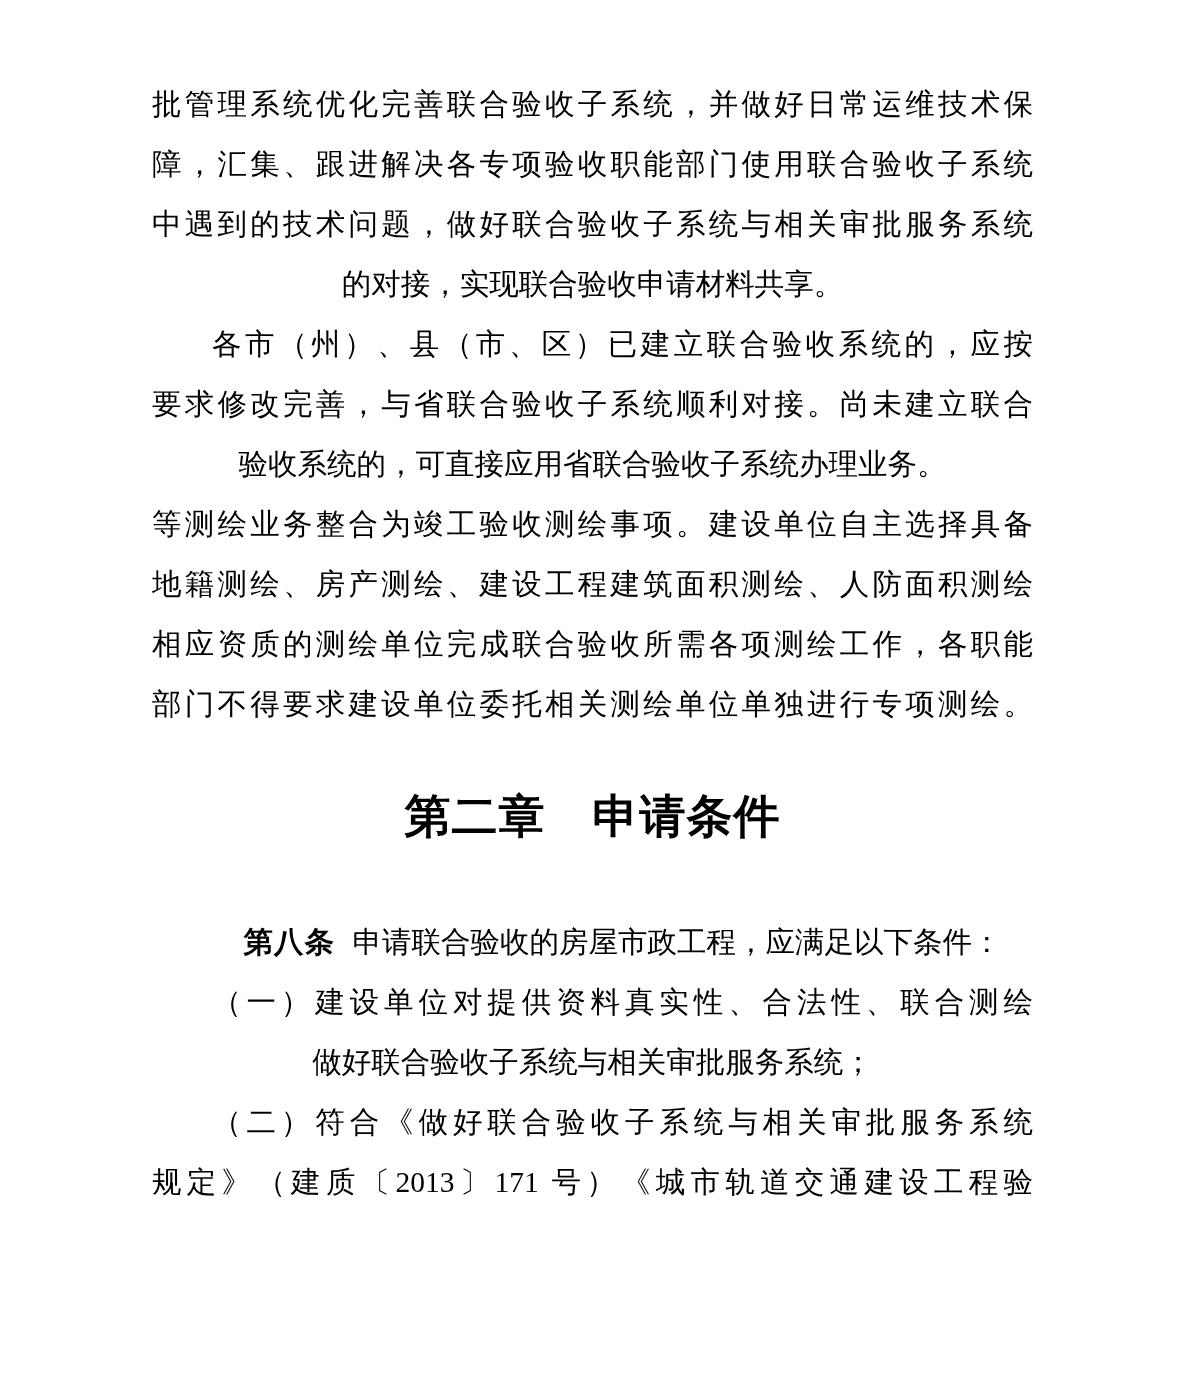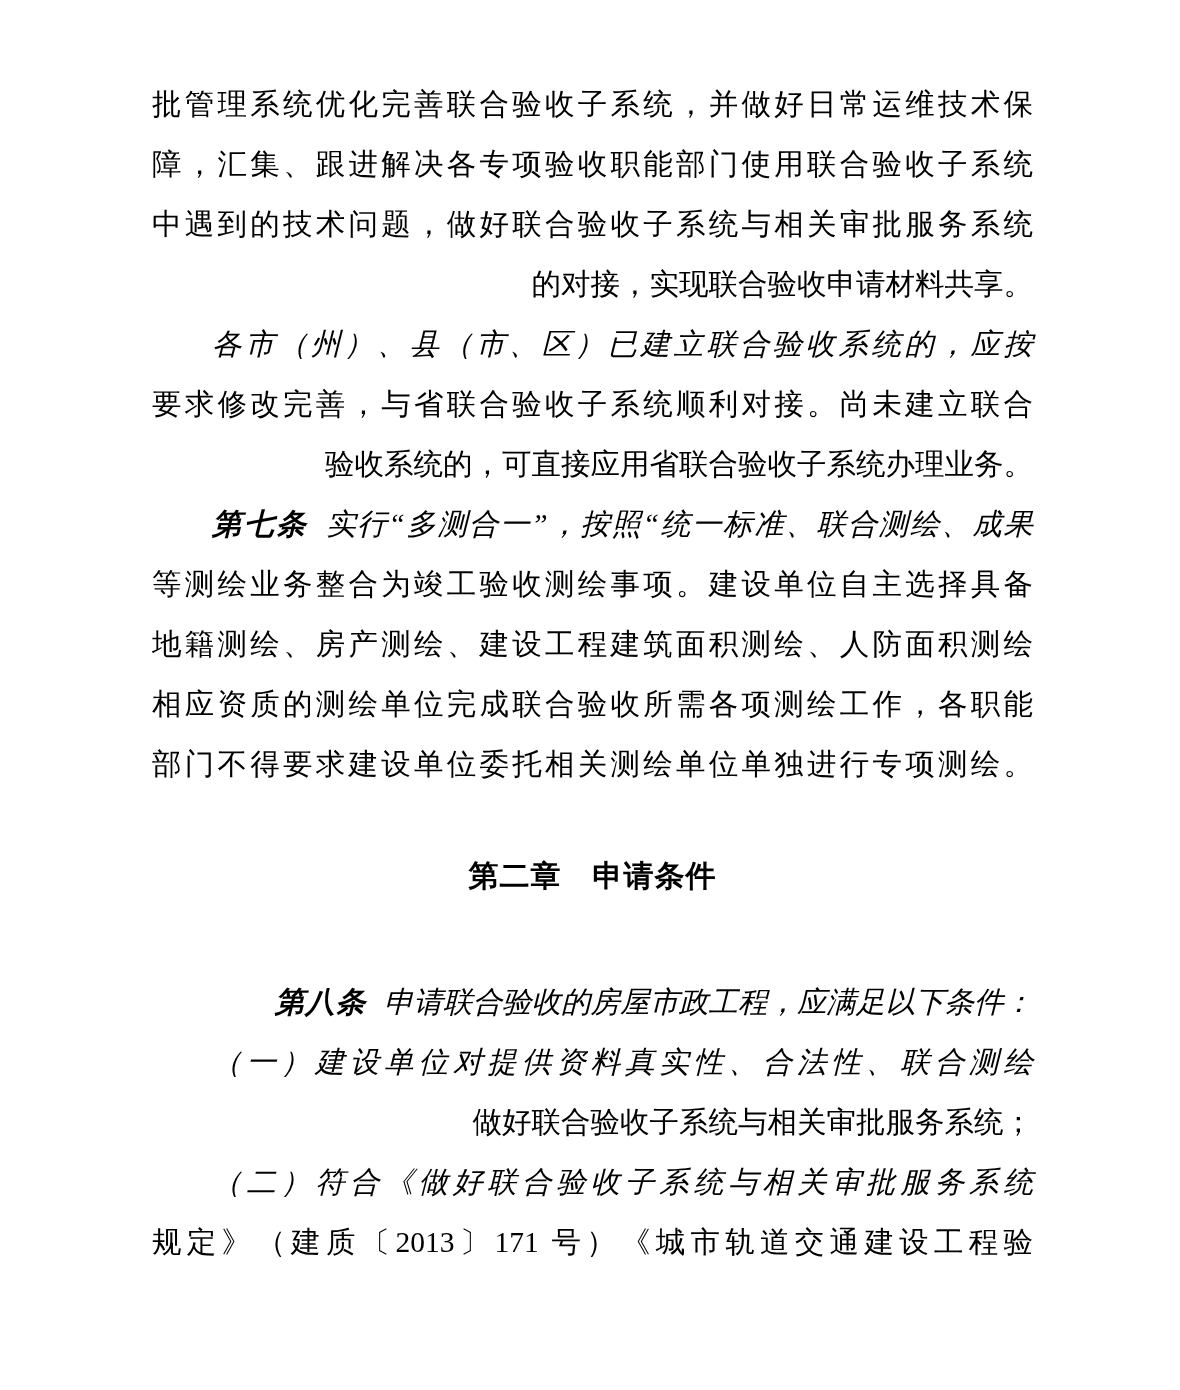--- a/index.html
+++ b/index.html
@@ -21,67 +21,65 @@
     left: 152px;
     top: 74px;
     width: 881px;
     font-family: "Liberation Serif", serif;
     font-size: 29.5px;
     color: #000000;
   }
   .line {
     height: 60px;
     line-height: 60px;
-    text-align: right;
+    text-align: center;
     text-justify: inter-character;
   }
   
   .fill {
     text-align: justify;
     text-align-last: justify;
   }
   
   .indent {
     padding-left: 60px;
-    font-style: italic;
   }
   .article-label {
     font-family: "Liberation Sans", sans-serif;
     font-weight: 700;
     margin-right: 0.6em;
     letter-spacing: 1px;
   }
   .chapter {
     height: 60px;
     line-height: 60px;
     margin-top: 52px;
     margin-bottom: 66px;
     text-align: center;
     font-family: "Liberation Sans", sans-serif;
     font-weight: 700;
-    font-size: 30px;
+    font-size: 46px;
     letter-spacing: 1px;
   }
 </style>
 </head>
 <body>
 
 <div class="page">
   <div class="doc">
 
     <div class="line fill">批管理系统优化完善联合验收子系统，并做好日常运维技术保</div>
     <div class="line fill">障，汇集、跟进解决各专项验收职能部门使用联合验收子系统</div>
     <div class="line fill">中遇到的技术问题，做好联合验收子系统与相关审批服务系统</div>
     <div class="line">的对接，实现联合验收申请材料共享。</div>
 
     <div class="line fill indent">各市（州）、县（市、区）已建立联合验收系统的，应按</div>
     <div class="line fill">要求修改完善，与省联合验收子系统顺利对接。尚未建立联合</div>
     <div class="line">验收系统的，可直接应用省联合验收子系统办理业务。</div>
 
-    <div class="line fill indent"><span class="article-label">第七条</span><span>实行“多测合一”，按照“统一标准、联合测绘、成果</span></div>
     <div class="line fill">等测绘业务整合为竣工验收测绘事项。建设单位自主选择具备</div>
     <div class="line fill">地籍测绘、房产测绘、建设工程建筑面积测绘、人防面积测绘</div>
     <div class="line fill">相应资质的测绘单位完成联合验收所需各项测绘工作，各职能</div>
     <div class="line fill">部门不得要求建设单位委托相关测绘单位单独进行专项测绘。</div>
 
     <div class="chapter">第二章　申请条件</div>
 
     <div class="line indent"><span class="article-label">第八条</span><span>申请联合验收的房屋市政工程，应满足以下条件：</span></div>
 
     <div class="line fill indent">（一）建设单位对提供资料真实性、合法性、联合测绘</div>

